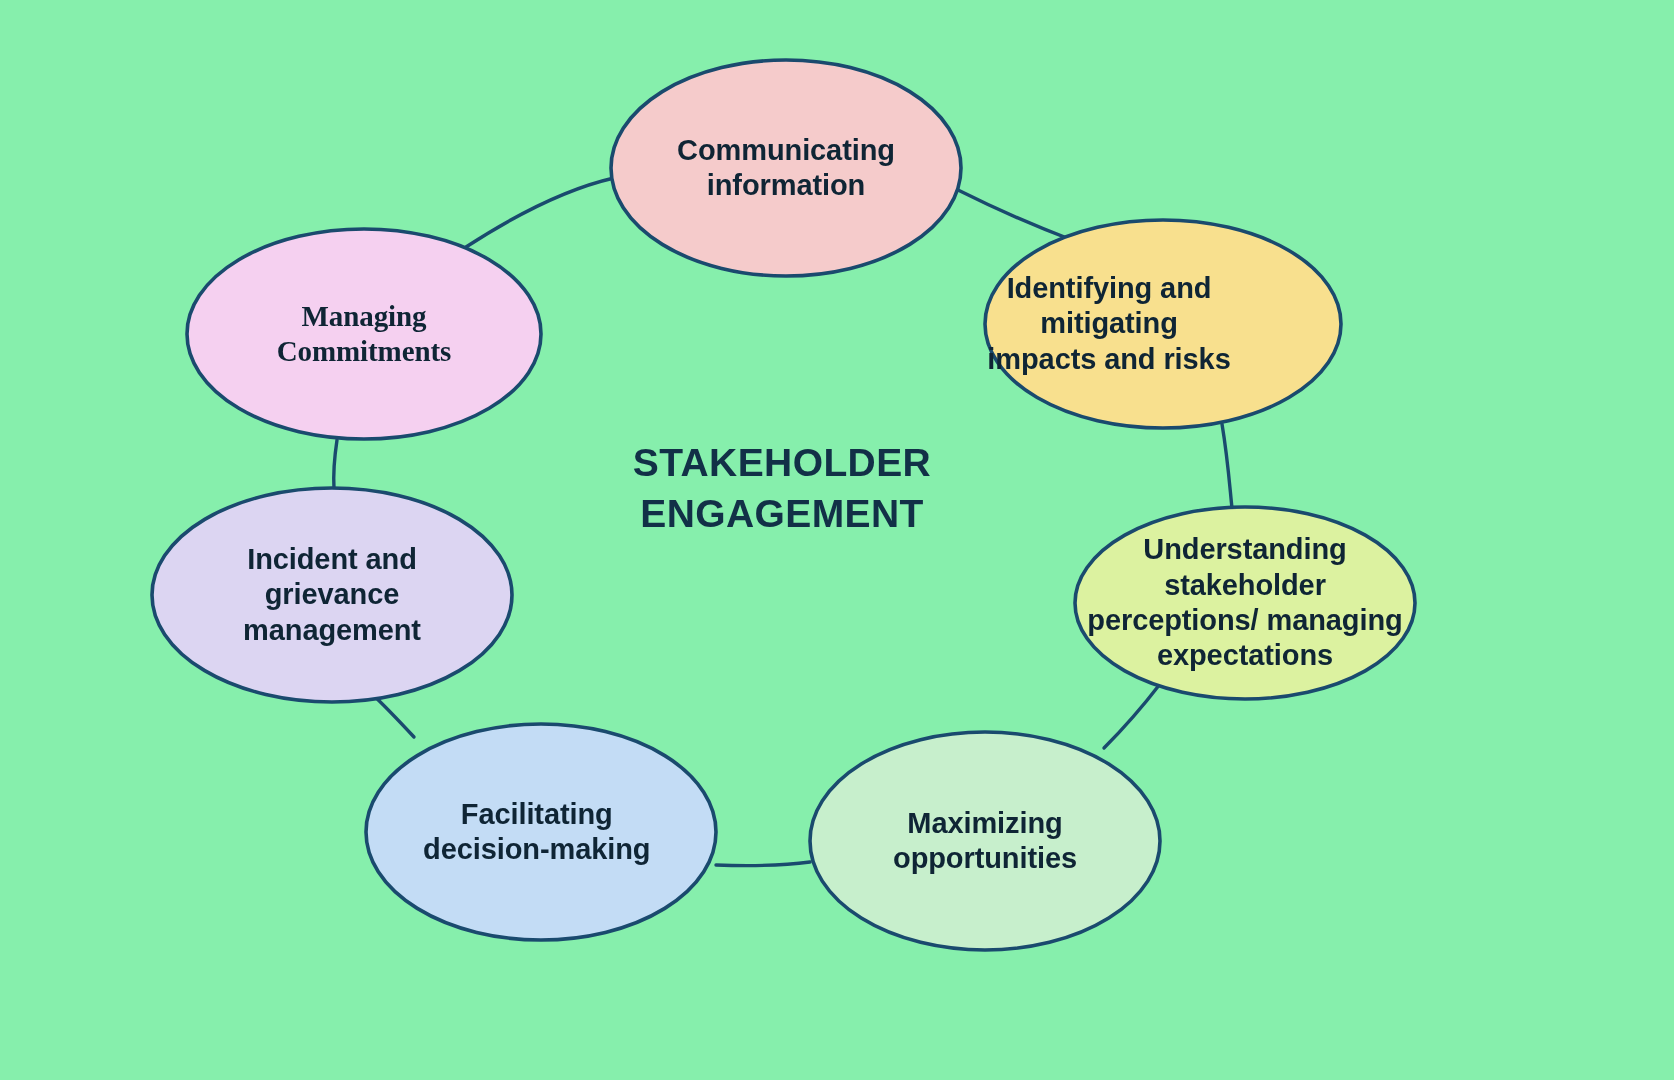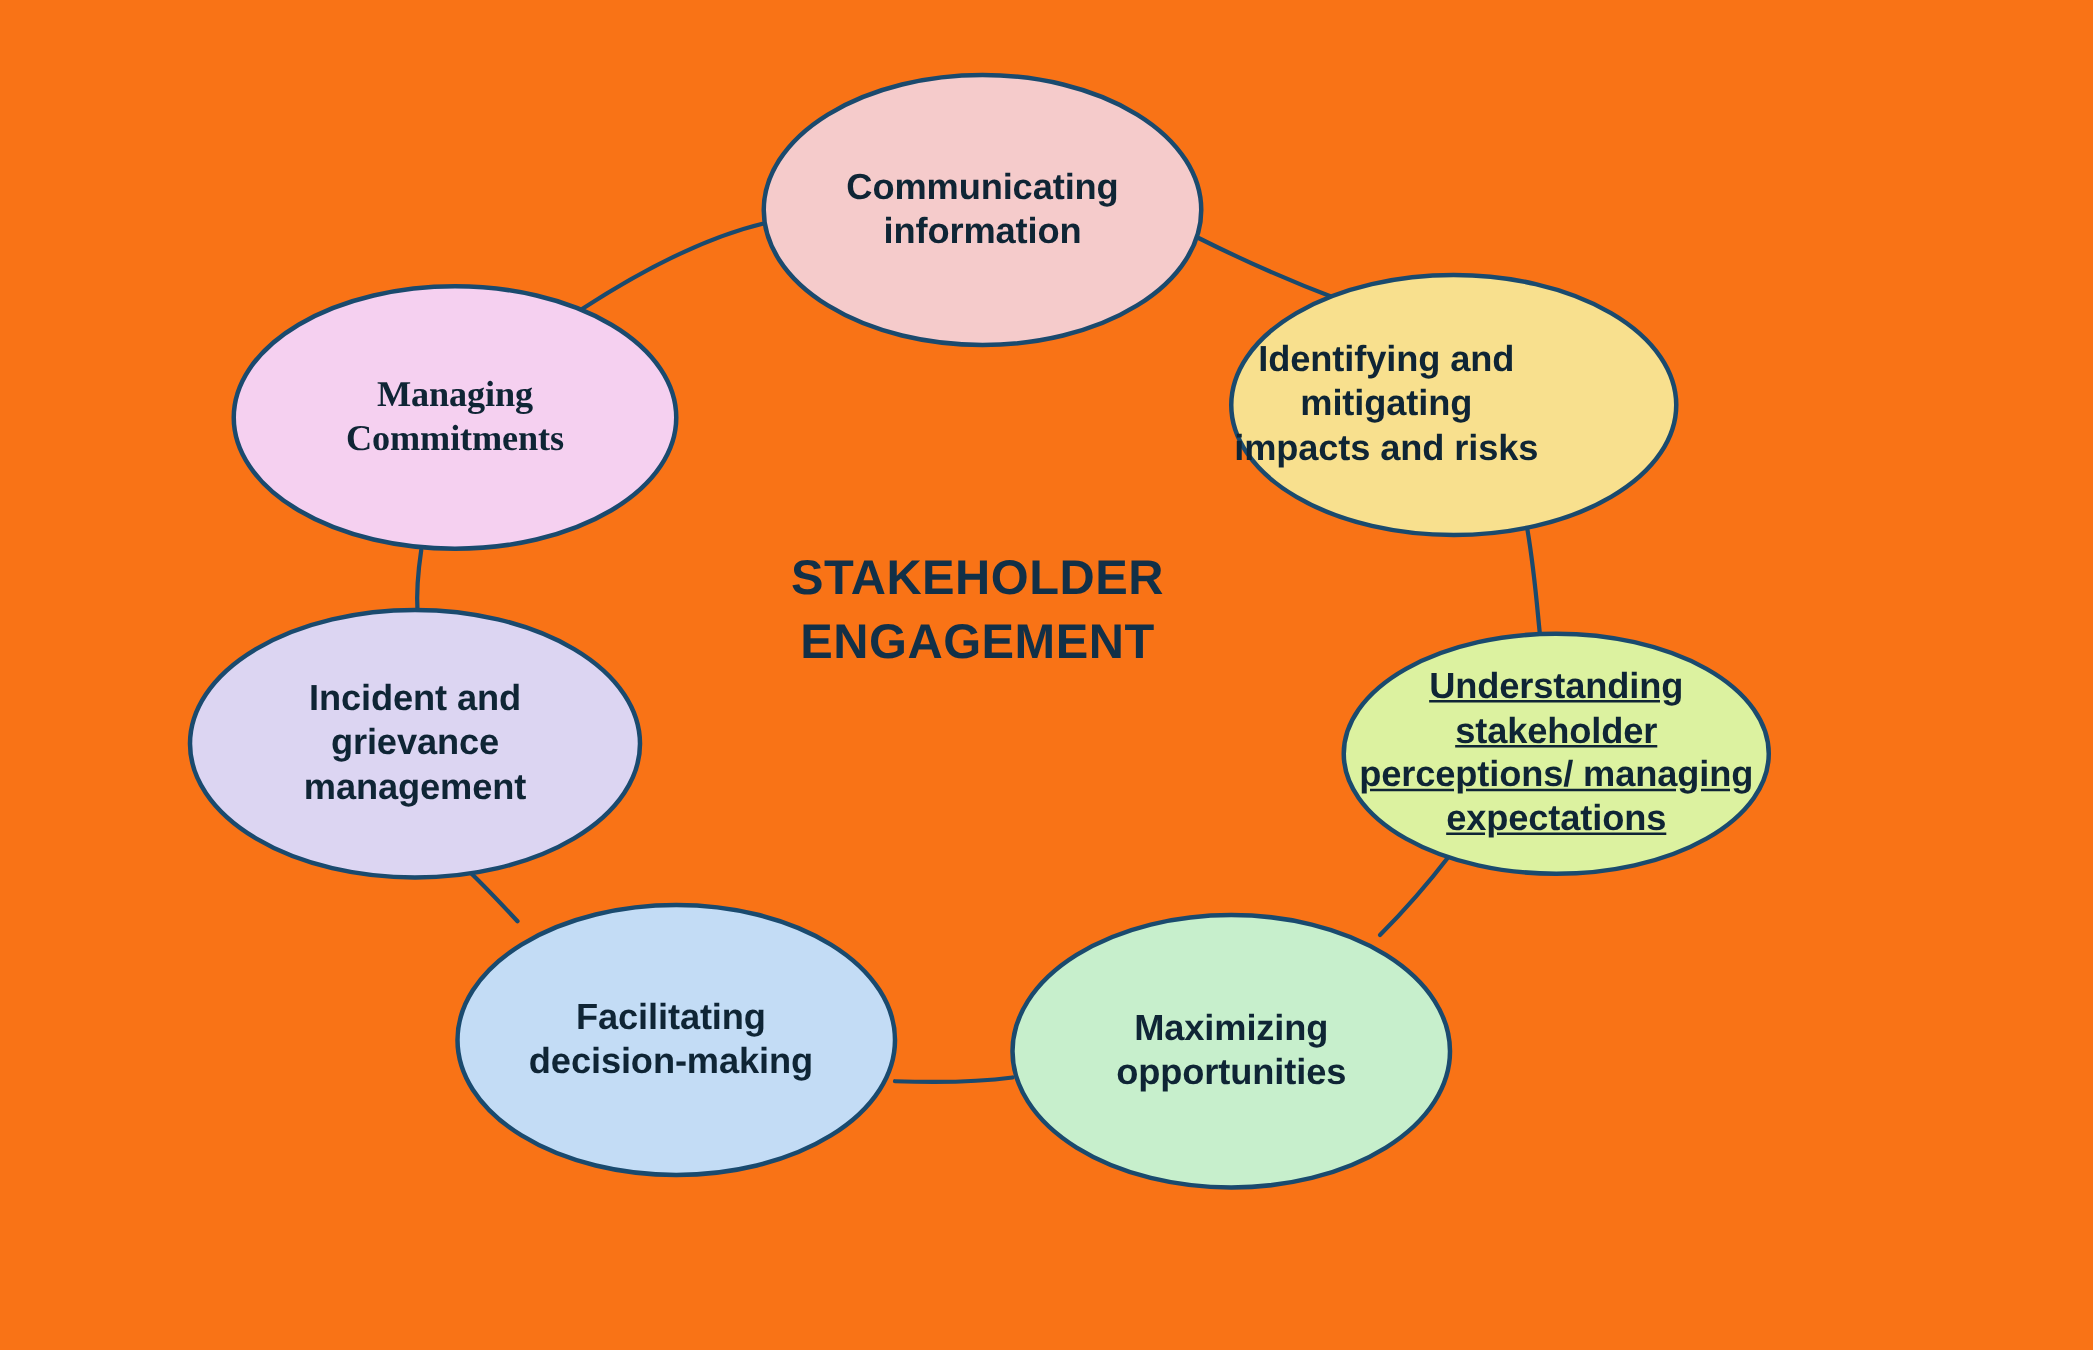--- a/index.html
+++ b/index.html
@@ -46,21 +46,21 @@
     font-size: 39px;
     line-height: 1.3;
     font-weight: bold;
     letter-spacing: 0.4px;
     white-space: pre-line;
   }
 </style>
 </head>
 <body>
 
-<div id="canvas" style="background: #f97316;">
+<div id="canvas" style="background: #86efac;">
 
   <svg id="wheel" viewBox="0 0 1674 1080">
     <g id="connector-layer">
         <path d="M 466 247 C 520 212 570 188 614 178" fill="none" stroke="#1a4a6e" stroke-width="3.4" stroke-linecap="round"></path>
         <path d="M 958 190 C 1000 211 1040 228 1072 240" fill="none" stroke="#1a4a6e" stroke-width="3.4" stroke-linecap="round"></path>
         <path d="M 1222 424 C 1228 460 1230 490 1232 508" fill="none" stroke="#1a4a6e" stroke-width="3.4" stroke-linecap="round"></path>
         <path d="M 1160 684 C 1140 710 1118 734 1104 748" fill="none" stroke="#1a4a6e" stroke-width="3.4" stroke-linecap="round"></path>
         <path d="M 810 862 C 780 866 744 866 716 865" fill="none" stroke="#1a4a6e" stroke-width="3.4" stroke-linecap="round"></path>
         <path d="M 414 737 C 400 722 385 706 372 694" fill="none" stroke="#1a4a6e" stroke-width="3.4" stroke-linecap="round"></path>
         <path d="M 334 489 C 333 472 334 460 337 440" fill="none" stroke="#1a4a6e" stroke-width="3.4" stroke-linecap="round"></path>
@@ -75,21 +75,21 @@
         <ellipse cx="364" cy="334" rx="177" ry="105" fill="#f5d0f0" stroke="#1a4a6e" stroke-width="3.6"></ellipse>
       </g>
   </svg>
 
   <div id="label-layer">
       <div class="node-label" style="left: 595.25px; top: 60px; width: 381.5px; height: 216px; color: rgb(15, 37, 53);">Communicating
 information</div>
       <div class="node-label" style="left: 915px; top: 220px; width: 388.04px; height: 208px; color: rgb(15, 37, 53);">Identifying and
 mitigating
 impacts and risks</div>
-      <div class="node-label" style="left: 1059.7px; top: 507px; width: 370.6px; height: 192px; color: rgb(15, 37, 53); text-decoration: underline;">Understanding
+      <div class="node-label" style="left: 1059.7px; top: 507px; width: 370.6px; height: 192px; color: rgb(15, 37, 53);">Understanding
 stakeholder
 perceptions/ managing
 expectations</div>
       <div class="node-label" style="left: 794.25px; top: 732px; width: 381.5px; height: 218px; color: rgb(15, 37, 53); text-align: center;">Maximizing
 opportunities</div>
       <div class="node-label" style="left: 346px; top: 724px; width: 381.5px; height: 216px; color: rgb(15, 37, 53);">Facilitating
 decision-making</div>
       <div class="node-label" style="left: 135.8px; top: 488px; width: 392.4px; height: 214px; color: rgb(15, 37, 53);">Incident and
 grievance
 management</div>

